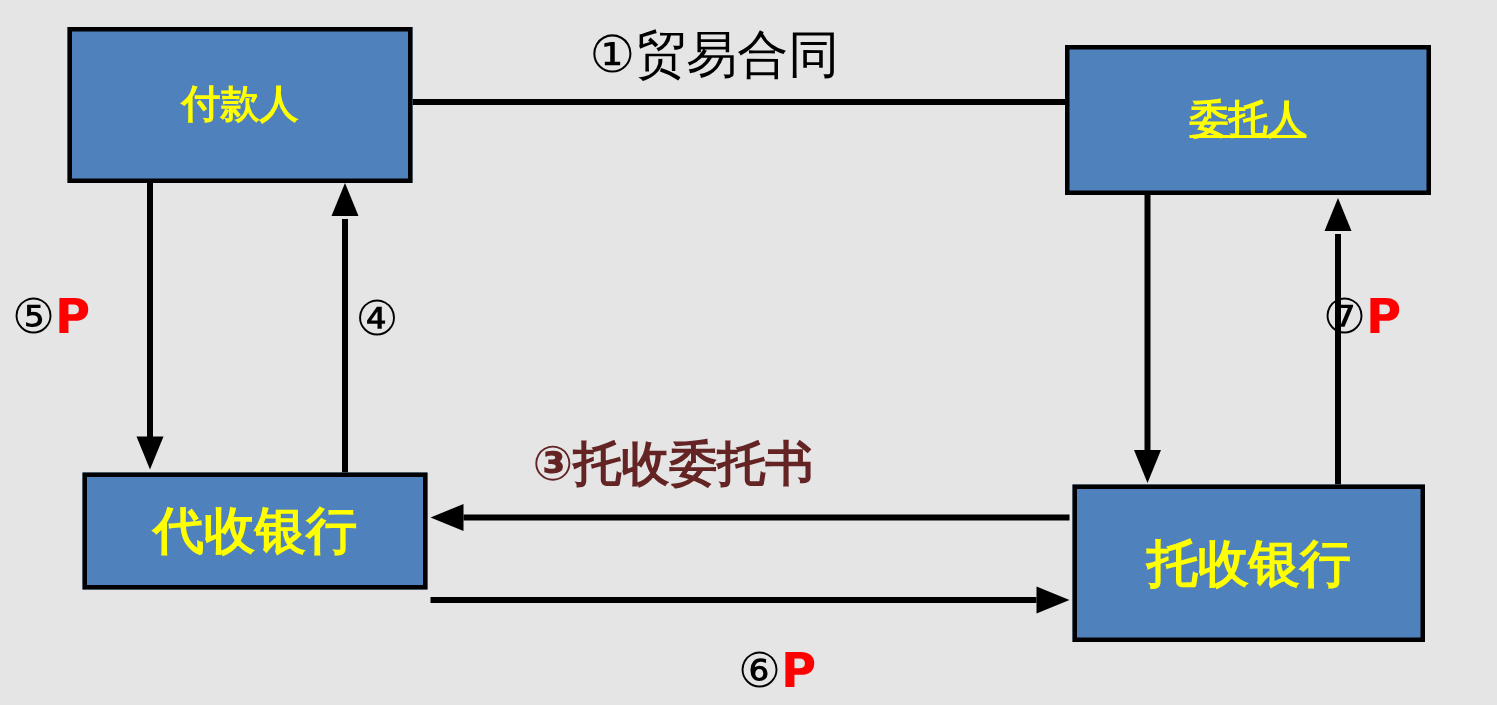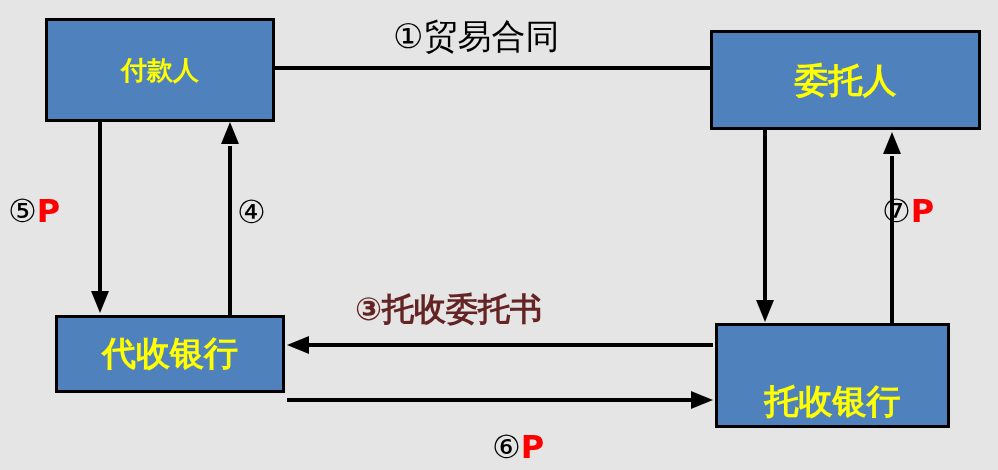--- a/index.html
+++ b/index.html
@@ -23,23 +23,23 @@
     color: #ffff00;
     font-weight: bold;
     display: flex;
     flex-direction: column;
     align-items: center;
     justify-content: center;
     text-align: center;
     box-sizing: border-box;
   }
   .node-payer      { left: 45px;  top: 18px;  width: 230px; height: 104px; font-size: 26px; line-height: 1.5; }
-  .node-principal  { left: 710px; top: 30px;  width: 271px; height: 100px; font-size: 34px; line-height: 1.5; }
+  .node-principal  { left: 710px; top: 30px;  width: 244px; height: 100px; font-size: 26px; line-height: 1.5; text-decoration: underline; }
   .node-collecting { left: 55px;  top: 315px; width: 230px; height: 78px;  font-size: 34px; }
-  .node-remitting  { left: 715px; top: 323px; width: 235px; height: 105px; font-size: 34px; justify-content: flex-end; }
+  .node-remitting  { left: 715px; top: 323px; width: 235px; height: 105px; font-size: 34px; }
 
   .edge-label {
     position: absolute;
     color: #000000;
     white-space: nowrap;
     font-size: 34px;
   }
   .label-trade-contract   { left: 393px; top: 14px; }
   .label-apply-collection { left: 588px; top: 186px; }
   .label-collection-order { left: 355px; top: 288px; color: #632423; font-size: 32px; font-weight: bold; }

